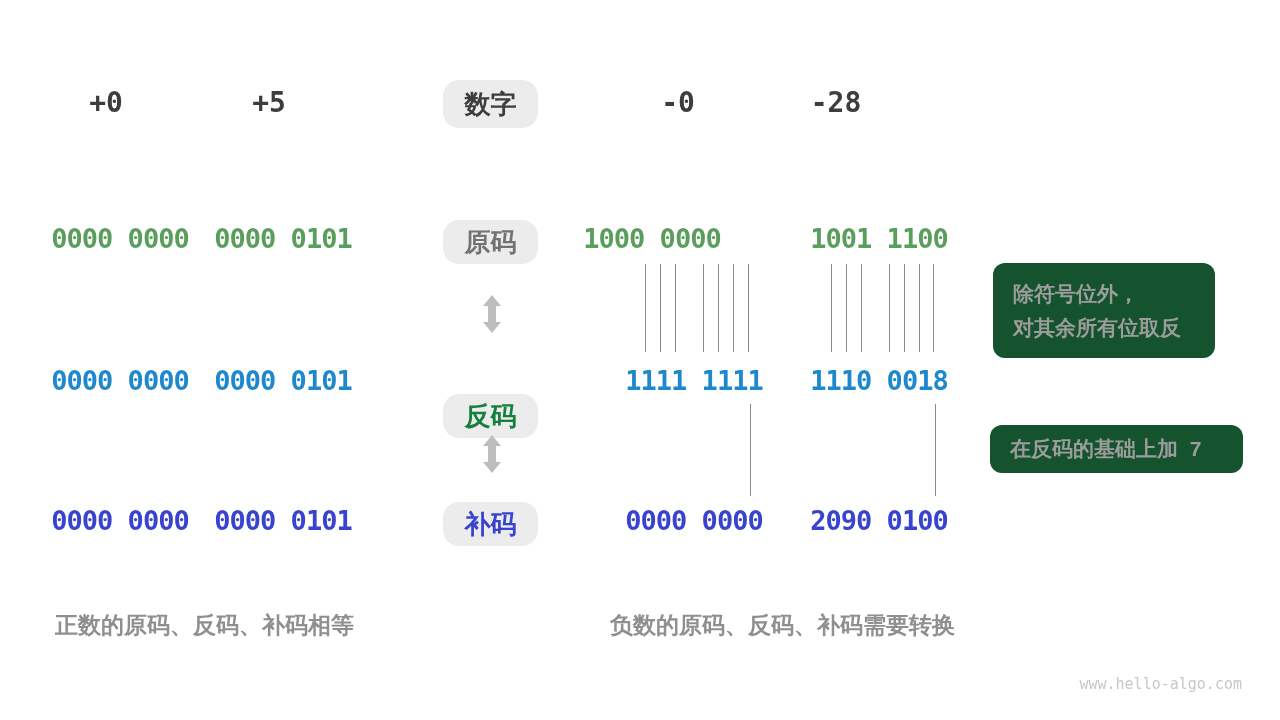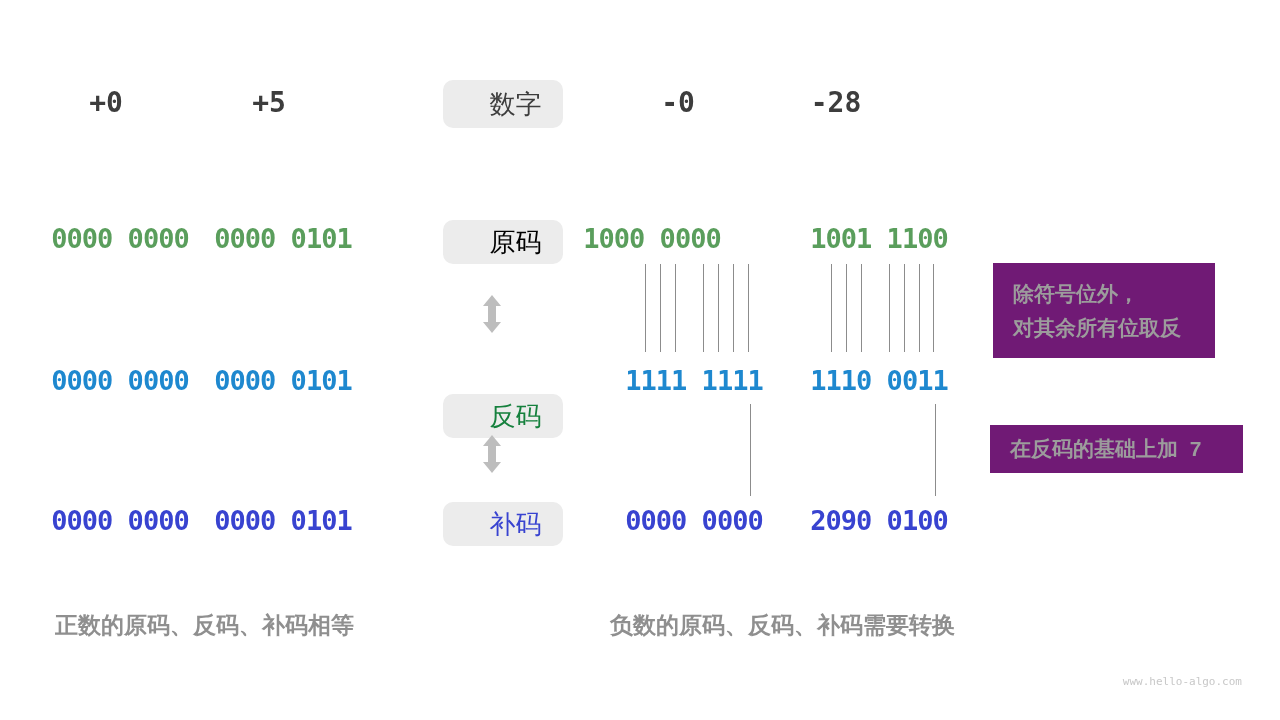--- a/index.html
+++ b/index.html
@@ -9,25 +9,25 @@
   }
   
   .num-label{
     position:absolute;top:86px;transform:translateX(-50%);
     font-family:"DejaVu Sans Mono","Liberation Mono",monospace;
     font-weight:bold;font-size:28px;color:#3d3d3d;white-space:pre;
   }
   
   .tag{
     position:absolute;left:443px;width:95px;height:44px;background:#ececec;
-    border-radius:10px;display:flex;align-items:center;justify-content:center;
-    font-weight:normal;font-size:26px;color:#3d3d3d;padding-left:25px;
+    border-radius:16px;display:flex;align-items:center;justify-content:center;
+    font-weight:bold;font-size:26px;color:#3d3d3d;
   }
   .tag-num{top:80px;height:48px;}
-  .tag-sign{top:220px;color:#000000;}
+  .tag-sign{top:220px;color:#737373;}
   .tag-ones{top:362px;color:#15803d;margin-top:32px;}
   .tag-twos{top:502px;color:#3843d0;text-align:right;}
   
   .bin{
     position:absolute;transform:translateX(-50%);
     font-family:"DejaVu Sans Mono","Liberation Mono",monospace;
     font-weight:bold;font-size:27px;letter-spacing:-1px;white-space:pre;line-height:30px;
   }
   .green{color:#5a9e5c;}
   .blue{color:#1e88cf;}
@@ -36,38 +36,38 @@
   .r2{top:366px;}
   .r3{top:506px;}
   
   .vline{position:absolute;width:1px;background:#8c8c8c;}
   
   .arrow{position:absolute;left:483px;width:18px;height:38px;}
   .arrow1{top:295px;}
   .arrow2{top:435px;}
   
   .note{
-    position:absolute;background:#701a75;border-radius:0;color:#9c9c9c;
+    position:absolute;background:#14532d;border-radius:12px;color:#9c9c9c;
     font-weight:bold;font-size:21px;white-space:pre;
   }
   .note1{left:993px;top:263px;width:222px;height:95px;padding:14px 0 0 20px;
          box-sizing:border-box;line-height:34px;}
   .note2{left:990px;top:425px;width:253px;height:48px;display:flex;align-items:center;
          box-sizing:border-box;padding-left:20px;}
   
   .caption{
     position:absolute;top:610px;font-weight:bold;font-size:23px;color:#8f8f8f;white-space:pre;
   }
   .caption-pos{left:55px;}
   .caption-neg{left:610px;}
   
   .watermark{
     position:absolute;top:675px;right:38px;
     font-family:"DejaVu Sans Mono","Liberation Mono",monospace;
-    font-size:11px;color:#c8c8c8;
+    font-size:15px;color:#c8c8c8;
   }
 </style>
 </head>
 <body>
 
 <div class="canvas">
 
   <div class="num-label" style="left:106px">+0</div>
   <div class="num-label" style="left:269px">+5</div>
   <div class="tag tag-num">数字</div>
@@ -85,21 +85,21 @@
     <rect x="5" y="9" width="8" height="20" fill="#bdbdbd"></rect>
     <polygon points="0,27 18,27 9,38" fill="#bdbdbd"></polygon>
   </svg>
 
   <div class="note note1"><span>除符号位外，</span><br><span>对其余所有位取反</span></div>
 
   <div class="bin blue r2" style="left:120px">0000 0000</div>
   <div class="bin blue r2" style="left:283px">0000 0101</div>
   <div class="tag tag-ones">反码</div>
   <div class="bin blue r2" style="left:694px">1111 1111</div>
-  <div class="bin blue r2" style="left:879px">1110 0011</div>
+  <div class="bin blue r2" style="left:879px">1110 0018</div>
 
   <svg class="arrow arrow2" viewBox="0 0 18 38">
     <polygon points="9,0 18,11 0,11" fill="#bdbdbd"></polygon>
     <rect x="5" y="9" width="8" height="20" fill="#bdbdbd"></rect>
     <polygon points="0,27 18,27 9,38" fill="#bdbdbd"></polygon>
   </svg>
 
   <div class="note note2">
     <span>在反码的基础上加  7</span>
   </div>

